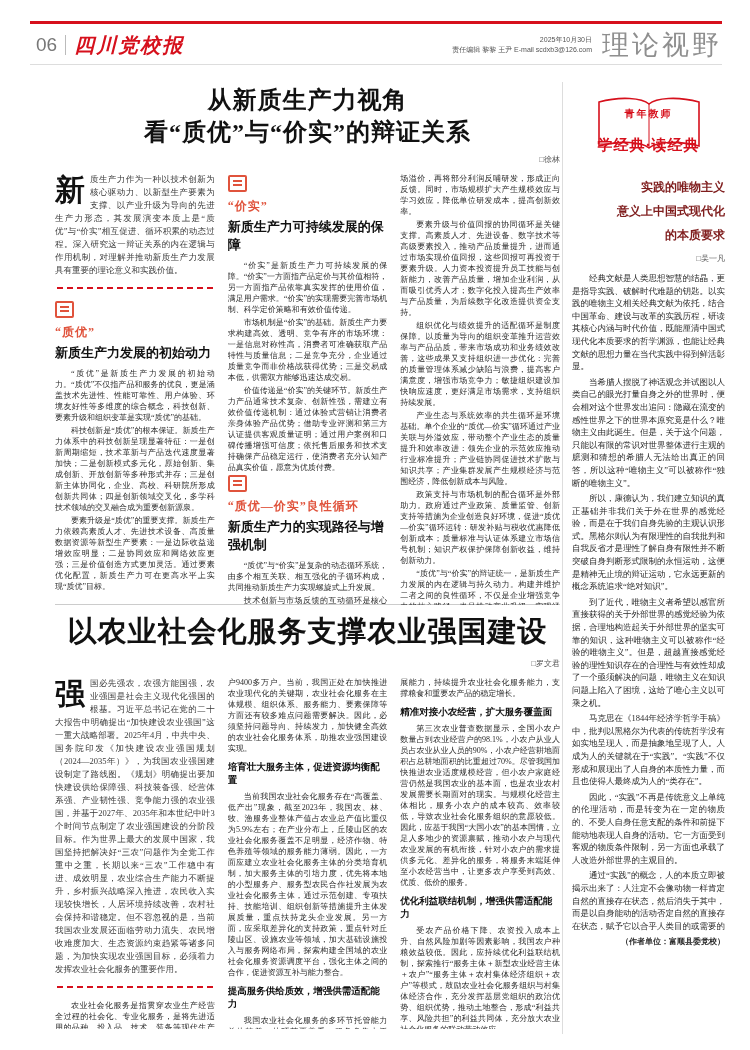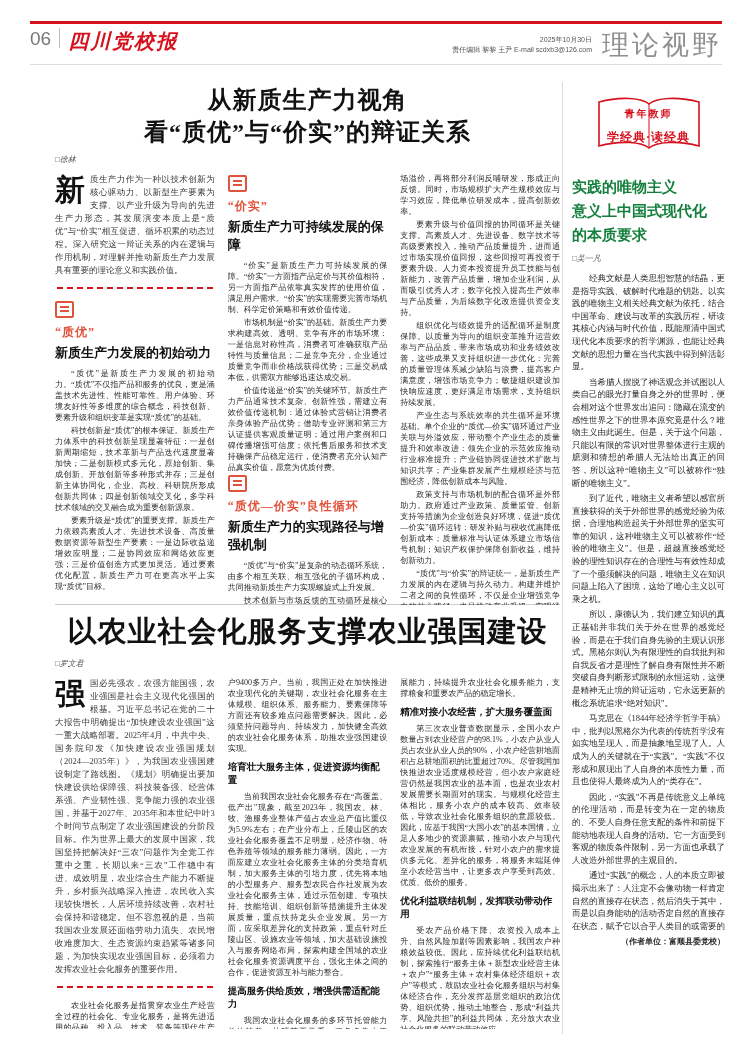--- a/index.html
+++ b/index.html
@@ -1,56 +1,56 @@
 <!DOCTYPE html>
 <html><head>
 <meta charset="utf-8">
 <style>
   html,body{margin:0;padding:0;background:#fff;}
   .page{position:relative;width:750px;height:1050px;background:#fff;overflow:hidden;
         font-family:"Liberation Serif","DejaVu Serif",serif;color:#2b2b2b;}
   
   .top-rule{position:absolute;left:30px;right:28px;top:21px;height:3px;background:#d6101c;}
-  .header{position:absolute;left:30px;right:28px;top:28px;height:34px;display:flex;}
+  .header{position:absolute;left:36px;right:28px;top:28px;height:34px;display:flex;align-items:center;}
   .pageno{font-size:19px;color:#777;font-family:"Liberation Sans",sans-serif;}
   .mast-sep{width:1px;height:20px;background:#bbb;margin:0 8px;}
   .masthead{font-size:20px;font-weight:bold;font-style:italic;color:#d6101c;letter-spacing:2px;}
   .head-right{margin-left:auto;display:flex;align-items:center;gap:10px;}
   .head-meta{text-align:right;font-family:"Liberation Sans",sans-serif;color:#555;font-size:7px;line-height:10px;}
   .section-name{font-size:27px;color:#8f8f8f;letter-spacing:3px;font-family:"Liberation Sans",sans-serif;}
   .header-rule{position:absolute;left:30px;right:28px;top:64px;height:1px;background:#ddd;}
   
   .v-rule{position:absolute;left:562px;top:82px;bottom:16px;width:1px;background:#ddd;}
   .h-rule{position:absolute;left:55px;top:604px;width:505px;height:1px;background:#ccc;}
   
   .main-art{position:absolute;left:55px;top:84px;width:505px;}
   .m-title{font-size:24px;font-weight:bold;text-align:center;line-height:32px;color:#111;letter-spacing:1px;}
-  .byline{font-size:8px;color:#555;text-align:left;margin:6px 0 8px;font-style:italic;}
+  .byline{font-size:8px;color:#555;text-align:right;margin:6px 0 8px;}
   .cols{display:flex;gap:13px;}
   .col{flex:1;min-width:0;overflow:hidden;}
   .main-art .col{height:432px;}
   .bp{font-size:8px;line-height:11px;text-align:justify;text-indent:2em;margin:0 0 2px;}
   .kai{font-size:8.5px;line-height:13px;text-align:justify;color:#3a3a3a;}
   .kai .dropcap{float:left;font-size:30px;line-height:30px;font-weight:bold;color:#111;margin:2px 5px 0 0;}
   .dash-rule{border:none;border-top:2px dashed #d6101c;margin:10px 2px 12px;}
   .sec-head{text-align:left;margin:2px 0 6px;}
   .sec-icon{display:inline-block;width:15px;height:13px;border:2px solid #e0533c;border-radius:2px;
             position:relative;background:linear-gradient(#e0533c,#e0533c) 50% 3px/9px 2px no-repeat,
             linear-gradient(#e0533c,#e0533c) 50% 7px/9px 2px no-repeat;}
   .sec-label{font-size:12px;font-weight:bold;color:#e0533c;letter-spacing:1px;margin-top:2px;}
   .sec-sub{font-size:13px;font-weight:bold;color:#111;margin-top:3px;}
   .attr{font-size:8px;font-weight:bold;text-align:right;margin-top:4px;}
   
   .sidebar{position:absolute;left:572px;top:95px;width:153px;}
   .badge{position:relative;width:112px;height:58px;margin:0 auto 22px;}
   .badge svg{position:absolute;left:0;top:0;}
   .badge-text{position:absolute;left:0;top:12px;width:112px;text-align:center;color:#d6101c;font-weight:bold;}
   .badge-l1{font-size:10px;letter-spacing:2px;}
-  .badge-l2{font-size:12px;margin-top:8px;letter-spacing:1px;}
-  .s-title{font-size:15px;font-weight:bold;text-align:left;line-height:24px;color:#15803d;}
+  .badge-l2{font-size:15px;margin-top:15px;letter-spacing:1px;}
+  .s-title{font-size:12px;font-weight:bold;text-align:right;line-height:24px;color:#7f1d1d;}
   .s-body{height:660px;overflow:hidden;margin-top:4px;}
   .s-body .bp{font-size:8.5px;line-height:12.6px;margin-bottom:3px;}
   
   .bot-art{position:absolute;left:55px;top:612px;width:505px;}
   .b-title{font-size:29px;font-weight:bold;text-align:center;color:#111;letter-spacing:1px;}
   .bot-art .col{height:352px;}
   .sub-h{font-size:9.5px;font-weight:bold;color:#111;margin:7px 0 4px;}
 </style>
 </head>
 <body>
@@ -143,22 +143,22 @@
     </div>
     <div class="s-title">
       <div>实践的唯物主义</div>
       <div>意义上中国式现代化</div>
       <div>的本质要求</div>
     </div>
     <div class="byline">□吴一凡</div>
     <div class="s-body">
       <p class="bp">经典文献是人类思想智慧的结晶，更是指导实践、破解时代难题的钥匙。以实践的唯物主义相关经典文献为依托，结合中国革命、建设与改革的实践历程，研读其核心内涵与时代价值，既能厘清中国式现代化本质要求的哲学渊源，也能让经典文献的思想力量在当代实践中得到鲜活彰显。</p>
       <p class="bp">当希腊人摆脱了神话观念并试图以人类自己的眼光打量自身之外的世界时，便会相对这个世界发出追问：隐藏在流变的感性世界之下的世界本原究竟是什么？唯物主义由此诞生。但是，关于这个问题，只能以有限的常识对世界整体进行主观的臆测和猜想的希腊人无法给出真正的回答，所以这种“唯物主义”可以被称作“独断的唯物主义”。</p>
+      <p class="bp">所以，康德认为，我们建立知识的真正基础并非我们关于外在世界的感觉经验，而是在于我们自身先验的主观认识形式。黑格尔则认为有限理性的自我批判和自我反省才是理性了解自身有限性并不断突破自身判断形式限制的永恒运动，这便是精神无止境的辩证运动，它永远更新的概念系统追求“绝对知识”。</p>
       <p class="bp">到了近代，唯物主义者希望以感官所直接获得的关于外部世界的感觉经验为依据，合理地构造起关于外部世界的坚实可靠的知识，这种唯物主义可以被称作“经验的唯物主义”。但是，超越直接感觉经验的理性知识存在的合理性与有效性却成了一个亟须解决的问题，唯物主义在知识问题上陷入了困境，这给了唯心主义以可乘之机。</p>
-      <p class="bp">所以，康德认为，我们建立知识的真正基础并非我们关于外在世界的感觉经验，而是在于我们自身先验的主观认识形式。黑格尔则认为有限理性的自我批判和自我反省才是理性了解自身有限性并不断突破自身判断形式限制的永恒运动，这便是精神无止境的辩证运动，它永远更新的概念系统追求“绝对知识”。</p>
       <p class="bp">马克思在《1844年经济学哲学手稿》中，批判以黑格尔为代表的传统哲学没有如实地呈现人，而是抽象地呈现了人。人成为人的关键就在于“实践”。“实践”不仅形成和展现出了人自身的本质性力量，而且也使得人最终成为人的“类存在”。</p>
       <p class="bp">因此，“实践”不再是传统意义上单纯的伦理活动，而是转变为在一定的物质的、不受人自身任意支配的条件和前提下能动地表现人自身的活动。它一方面受到客观的物质条件限制，另一方面也承载了人改造外部世界的主观目的。</p>
       <p class="bp">通过“实践”的概念，人的本质立即被揭示出来了：人注定不会像动物一样肯定自然的直接存在状态，然后消失于其中，而是以自身能动的活动否定自然的直接存在状态，赋予它以合乎人类目的或需要的形式。而且，在客观与主观的对立统一中，人的实践活动不断变化发展，对象界和人的存在因此不断地呈现崭新的状态。“实践”不仅仅改变和创造了自然与人自身，而且同时创造了“历史”。</p>
 
     </div>
     <div class="attr">（作者单位：富顺县委党校）</div>
   </div>
 
   <div class="bot-art">
     <div class="b-title">以农业社会化服务支撑农业强国建设</div>
@@ -178,20 +178,20 @@
         <div class="sub-h">培育壮大服务主体，促进资源均衡配置</div>
         <p class="bp">当前我国农业社会化服务存在“高覆盖、低产出”现象，截至2023年，我国农、林、牧、渔服务业整体产值占农业总产值比重仅为5.9%左右；在产业分布上，丘陵山区的农业社会化服务覆盖不足明显，经济作物、特色养殖等领域的服务能力薄弱。因此，一方面应建立农业社会化服务主体的分类培育机制，加大服务主体的引培力度，优先将本地的小型服务户、服务型农民合作社发展为农业社会化服务主体，通过示范创建、专项扶持、技能培训、组织创新等措施提升主体发展质量，重点扶持龙头企业发展。另一方面，应采取差异化的支持政策，重点针对丘陵山区、设施农业等领域，加大基础设施投入与服务网络布局，探索构建全国域的农业社会化服务资源调度平台，强化主体之间的合作，促进资源互补与能力整合。</p>
         <div class="sub-h">提高服务供给质效，增强供需适配能力</div>
         <p class="bp">我国农业社会化服务的多环节托管能力总体较差，从环节覆盖看，服务多集中于耕、种、收等田间环节，产前产后服务供给不足。对此，应推动服务链条向产前、产后延伸，发展代储代销、烘干仓储、冷链物流等全程服务；以数字化赋能供需对接，提升服务的标准化、规范化水平；加强农业科技装备支撑，培育服务发</p>
       </div>
 
       <div class="col">
         <p class="bp" style="text-indent:0">展能力，持续提升农业社会化服务能力，支撑粮食和重要农产品的稳定增长。</p>
         <div class="sub-h">精准对接小农经营，扩大服务覆盖面</div>
         <p class="bp">第三次农业普查数据显示，全国小农户数量占到农业经营户的98.1%，小农户从业人员占农业从业人员的90%，小农户经营耕地面积占总耕地面积的比重超过70%。尽管我国加快推进农业适度规模经营，但小农户家庭经营仍然是我国农业的基本面，也是农业农村发展需要长期面对的现实。与规模化经营主体相比，服务小农户的成本较高、效率较低，导致农业社会化服务组织的意愿较低。因此，应基于我国“大国小农”的基本国情，立足人多地少的资源禀赋，推动小农户与现代农业发展的有机衔接，针对小农户的需求提供多元化、差异化的服务，将服务末端延伸至小农经营当中，让更多农户享受到高效、优质、低价的服务。</p>
-        <div class="sub-h">优化利益联结机制，发挥联动带动作用</div>
+        <div class="sub-h">优化利益联结机制，增强供需适配能力</div>
         <p class="bp">受农产品价格下降、农资投入成本上升、自然风险加剧等因素影响，我国农户种粮效益较低。因此，应持续优化利益联结机制，探索推行“服务主体＋新型农业经营主体＋农户”“服务主体＋农村集体经济组织＋农户”等模式，鼓励农业社会化服务组织与村集体经济合作，充分发挥基层党组织的政治优势、组织优势，推动土地整合，形成“利益共享、风险共担”的利益共同体，充分放大农业社会化服务的联动带动效应。</p>
 
       </div>
     </div>
   </div>
 
 </div>
 
 </body></html>

